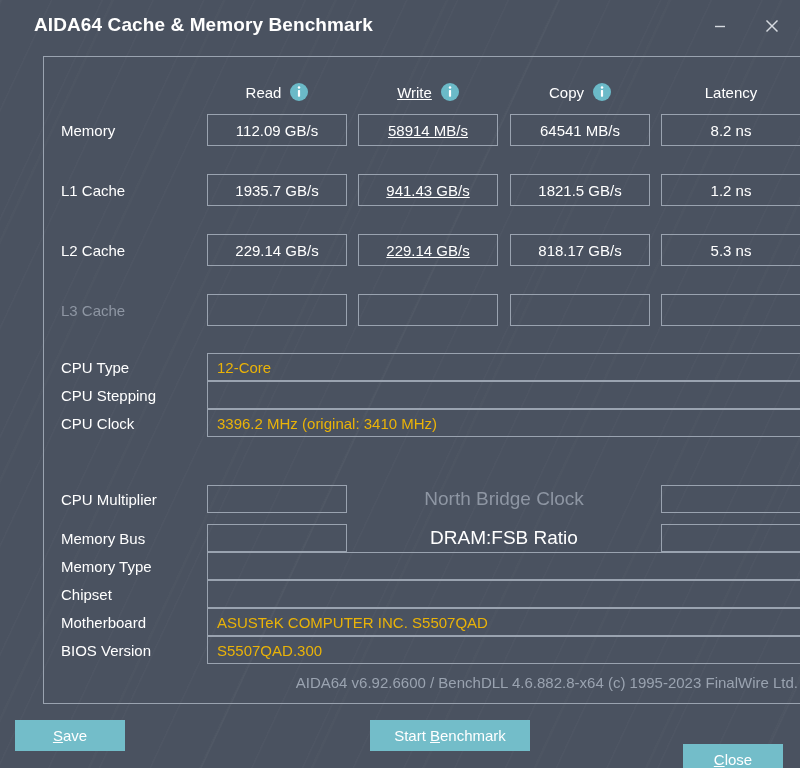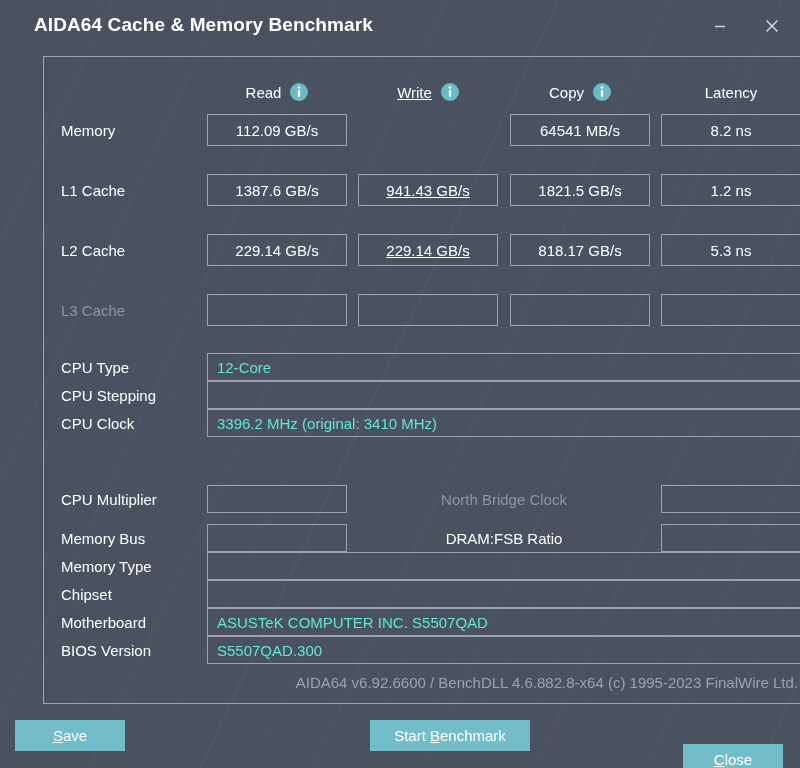--- a/index.html
+++ b/index.html
@@ -182,41 +182,41 @@
     position: absolute;
     left: 163px;
     top: 0;
     width: 594px;
     height: 28px;
     border: 1px solid #9aa3b0;
     display: flex;
     align-items: center;
     padding-left: 9px;
     font-size: 15px;
-    color: #5eead4;
+    color: #eab308;
     white-space: nowrap;
     overflow: hidden;
   }
   .info-field.short {
     width: 140px;
   }
   .info-field.tail {
     left: 617px;
     width: 140px;
   }
   .inline-label {
     position: absolute;
     left: 303px;
     top: 0;
     width: 314px;
     height: 28px;
     display: flex;
     align-items: center;
     justify-content: center;
-    font-size: 15px;
+    font-size: 19px;
     color: #ffffff;
     white-space: nowrap;
   }
   .inline-label.disabled { color: #8e96a3; }
 
   
   .copyright {
     position: absolute;
     left: 163px;
     width: 594px;
@@ -311,27 +311,28 @@
       </div>
 
       <div class="bench-head col3">
         <span>Latency</span>
       </div>
     </div>
 
     <div class="bench-row" style="top:57px">
       <div class="row-label">Memory</div>
       <div class="field center col0">112.09 GB/s</div>
+      <div class="field center col1">58914 MB/s</div>
       <div class="field center col2">64541 MB/s</div>
       <div class="field center col3">8.2 ns</div>
     </div>
 
     <div class="bench-row" style="top:117px">
       <div class="row-label">L1 Cache</div>
-      <div class="field center col0">1387.6 GB/s</div>
+      <div class="field center col0">1935.7 GB/s</div>
       <div class="field center col1">941.43 GB/s</div>
       <div class="field center col2">1821.5 GB/s</div>
       <div class="field center col3">1.2 ns</div>
     </div>
 
     <div class="bench-row" style="top:177px">
       <div class="row-label">L2 Cache</div>
       <div class="field center col0">229.14 GB/s</div>
       <div class="field center col1">229.14 GB/s</div>
       <div class="field center col2">818.17 GB/s</div>

